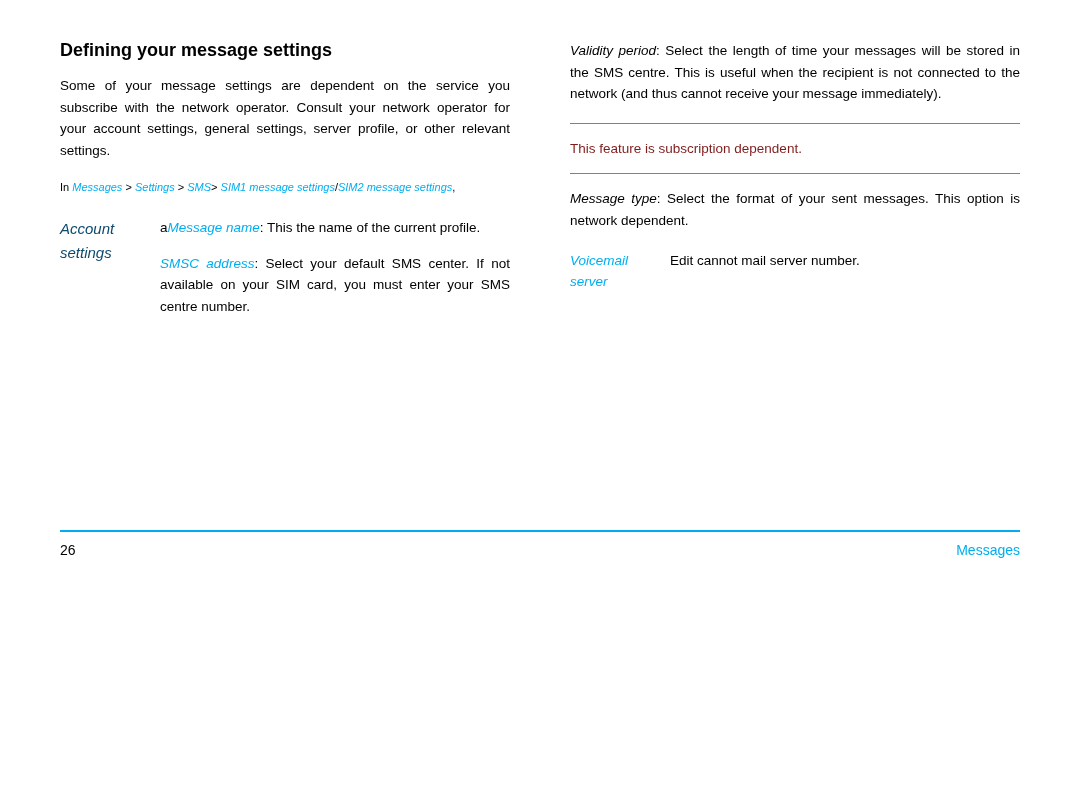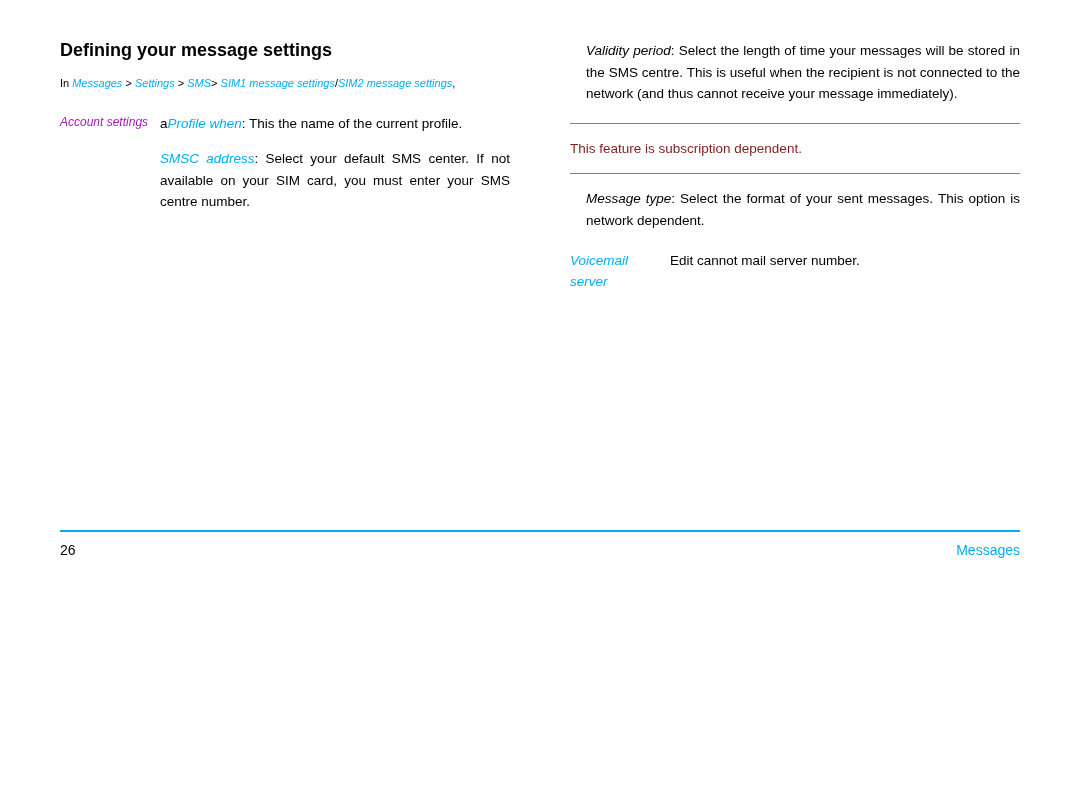--- a/index.html
+++ b/index.html
@@ -79,22 +79,22 @@
     .settings-row {
       display: flex;
       flex-direction: row;
       gap: 0;
       margin-bottom: 14px;
     }
 
     .settings-label {
       width: 100px;
       flex-shrink: 0;
-      font-size: 12px;
-      color: #a21caf;
+      font-size: 15px;
+      color: #0c4a6e;
       font-style: italic;
       padding-right: 8px;
       line-height: 1.6;
     }
 
     .settings-content {
       flex: 1;
       font-size: 13.5px;
       color: #000000;
       line-height: 1.6;
@@ -105,21 +105,20 @@
       color: #00aeef;
       font-style: italic;
     }
 
     .right-body-text {
       font-size: 13.5px;
       color: #000000;
       line-height: 1.6;
       text-align: justify;
       margin-bottom: 18px;
-      margin-left: 16px;
     }
 
     .divider {
       border: none;
       border-top: 1.5px solid #00aeef;
       margin: 14px 0;
     }
 
     .feature-box {
       padding: 0;
@@ -182,33 +181,34 @@
   </style>
 </head>
 <body>
 
 <div class="page-container">
   <div class="content-area">
 
     <div class="left-column">
       <div class="section-title">Defining your message settings</div>
 
+      <div class="body-text">Some of your message settings are dependent on the service you subscribe with the network operator. Consult your network operator for your account settings, general settings, server profile, or other relevant settings.</div>
 
       <div class="nav-path">
         <span>In </span><span class="cyan">Messages</span><span> &gt; </span><span class="cyan">Settings</span><span> &gt; </span><span class="cyan">SMS</span><span>&gt; </span><span class="cyan"><em>SIM1 message settings</em></span><span>/</span><span class="cyan"><em>SIM2 message settings</em></span><span>,</span>
       </div>
 
       <div class="settings-table">
         <div class="settings-row">
           <div class="settings-label">
             <em>Account settings</em>
           </div>
           <div class="settings-content">
             <div>
-              <span>a</span><span class="cyan"><em>Profile when</em></span><span>: This the name of the current profile.</span>
+              <span>a</span><span class="cyan"><em>Message name</em></span><span>: This the name of the current profile.</span>
             </div>
             <div style="margin-top:14px;">
               <span class="cyan"><em>SMSC address</em></span><span>: Select your default SMS center. If not available on your SIM card, you must enter your SMS centre number.</span>
             </div>
           </div>
         </div>
       </div>
     </div>
 
     <div class="right-column">

